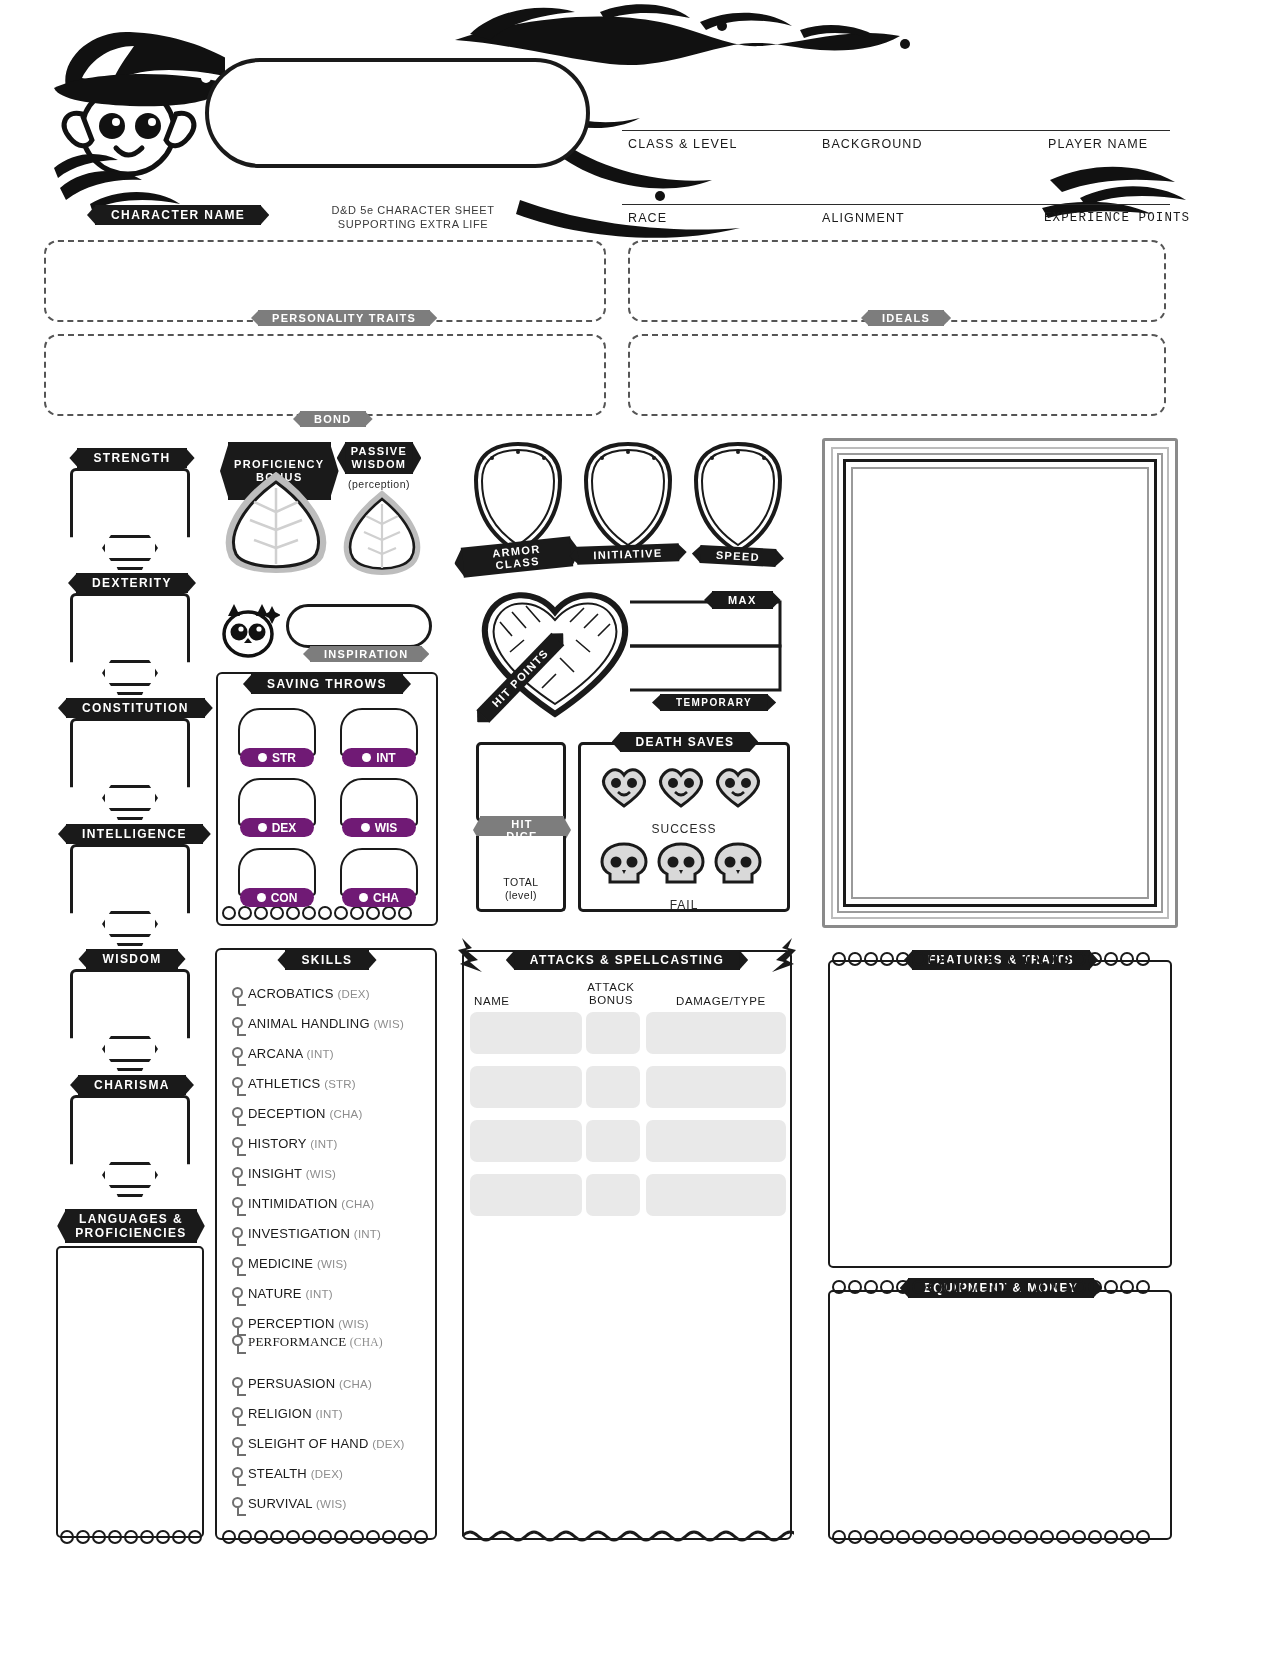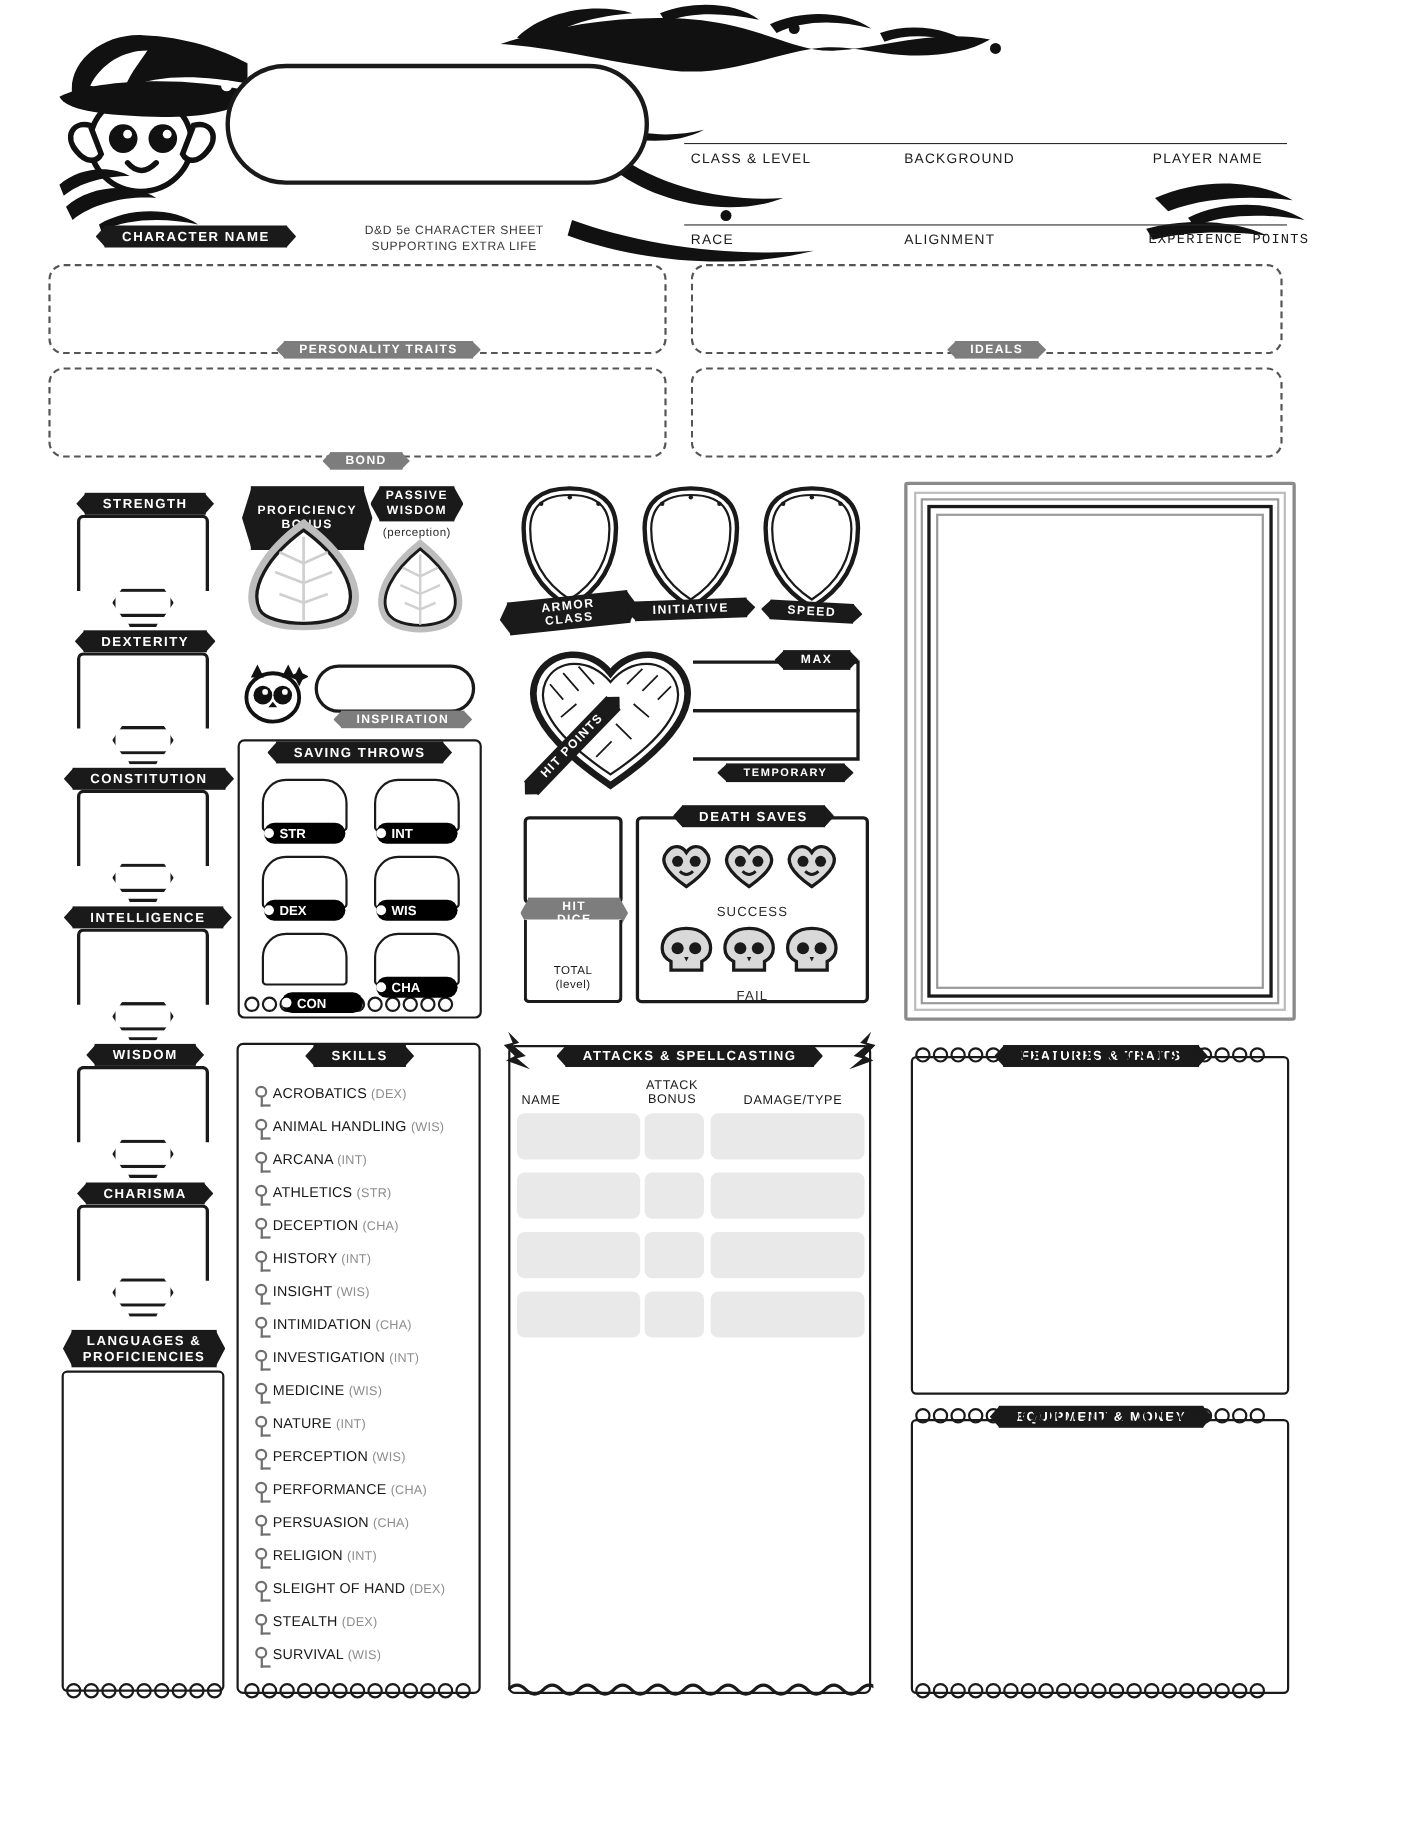--- a/index.html
+++ b/index.html
@@ -118,23 +118,23 @@
     position: absolute; left: -11px; top: 11px; width: 9px; height: 9px;
     border-left: 2px solid #6f6f6f; border-bottom: 2px solid #6f6f6f;
   }
 
   
   .save-cell {
     position: absolute; width: 78px; height: 48px;
     border: 2.5px solid #1a1a1a; border-radius: 22px 22px 4px 4px; background:#fff;
   }
   .save-tag {
-    position: absolute; width: 74px; height: 19px; background: #000000;
+    position: absolute; width: 74px; height: 19px; background: #701a75;
     color: #fff; font-size: 12px; font-weight: bold; border-radius: 10px;
-    display: flex; align-items: center; justify-content: flex-start; gap: 5px;
+    display: flex; align-items: center; justify-content: center; gap: 5px;
   }
   .save-dot { width: 9px; height: 9px; border-radius: 50%; background: #fff; display:inline-block; }
 
   
   .atk-cell { position: absolute; background: #e9e9e9; border-radius: 7px; }
   .atk-hdr { position: absolute; font-size: 11.5px; letter-spacing: 0.6px; color: #1a1a1a; }
 
   
   .spiral { position: absolute; display:flex; gap: 2px; }
   .spiral span {
@@ -382,21 +382,21 @@
     <span>DEX</span>
   </div>
 
   <div class="save-cell" style="left:340px; top:778px;"></div>
   <div class="save-tag" style="left:342px; top:818px;">
     <span class="save-dot"></span>
     <span>WIS</span>
   </div>
 
   <div class="save-cell" style="left:238px; top:848px;"></div>
-  <div class="save-tag" style="left:256px; top:888px;margin-top:14px;">
+  <div class="save-tag" style="left:240px; top:888px;">
     <span class="save-dot"></span>
     <span>CON</span>
   </div>
 
   <div class="save-cell" style="left:340px; top:848px;"></div>
   <div class="save-tag" style="left:342px; top:888px;">
     <span class="save-dot"></span>
     <span>CHA</span>
   </div>
 
@@ -598,21 +598,21 @@
     <div class="skill-row" style="top:300px;">
       <span class="skill-bub"></span><span class="skill-hook"></span>
       <span>NATURE</span>
       <span class="ab">(INT)</span>
     </div>
     <div class="skill-row" style="top:330px;">
       <span class="skill-bub"></span><span class="skill-hook"></span>
       <span>PERCEPTION</span>
       <span class="ab">(WIS)</span>
     </div>
-    <div class="skill-row" style="top:360px;">
+    <div class="skill-row" style="top:348px;font-family:Liberation Serif, serif;">
       <span class="skill-bub"></span><span class="skill-hook"></span>
       <span>PERFORMANCE</span>
       <span class="ab">(CHA)</span>
     </div>
     <div class="skill-row" style="top:390px;">
       <span class="skill-bub"></span><span class="skill-hook"></span>
       <span>PERSUASION</span>
       <span class="ab">(CHA)</span>
     </div>
     <div class="skill-row" style="top:420px;">

